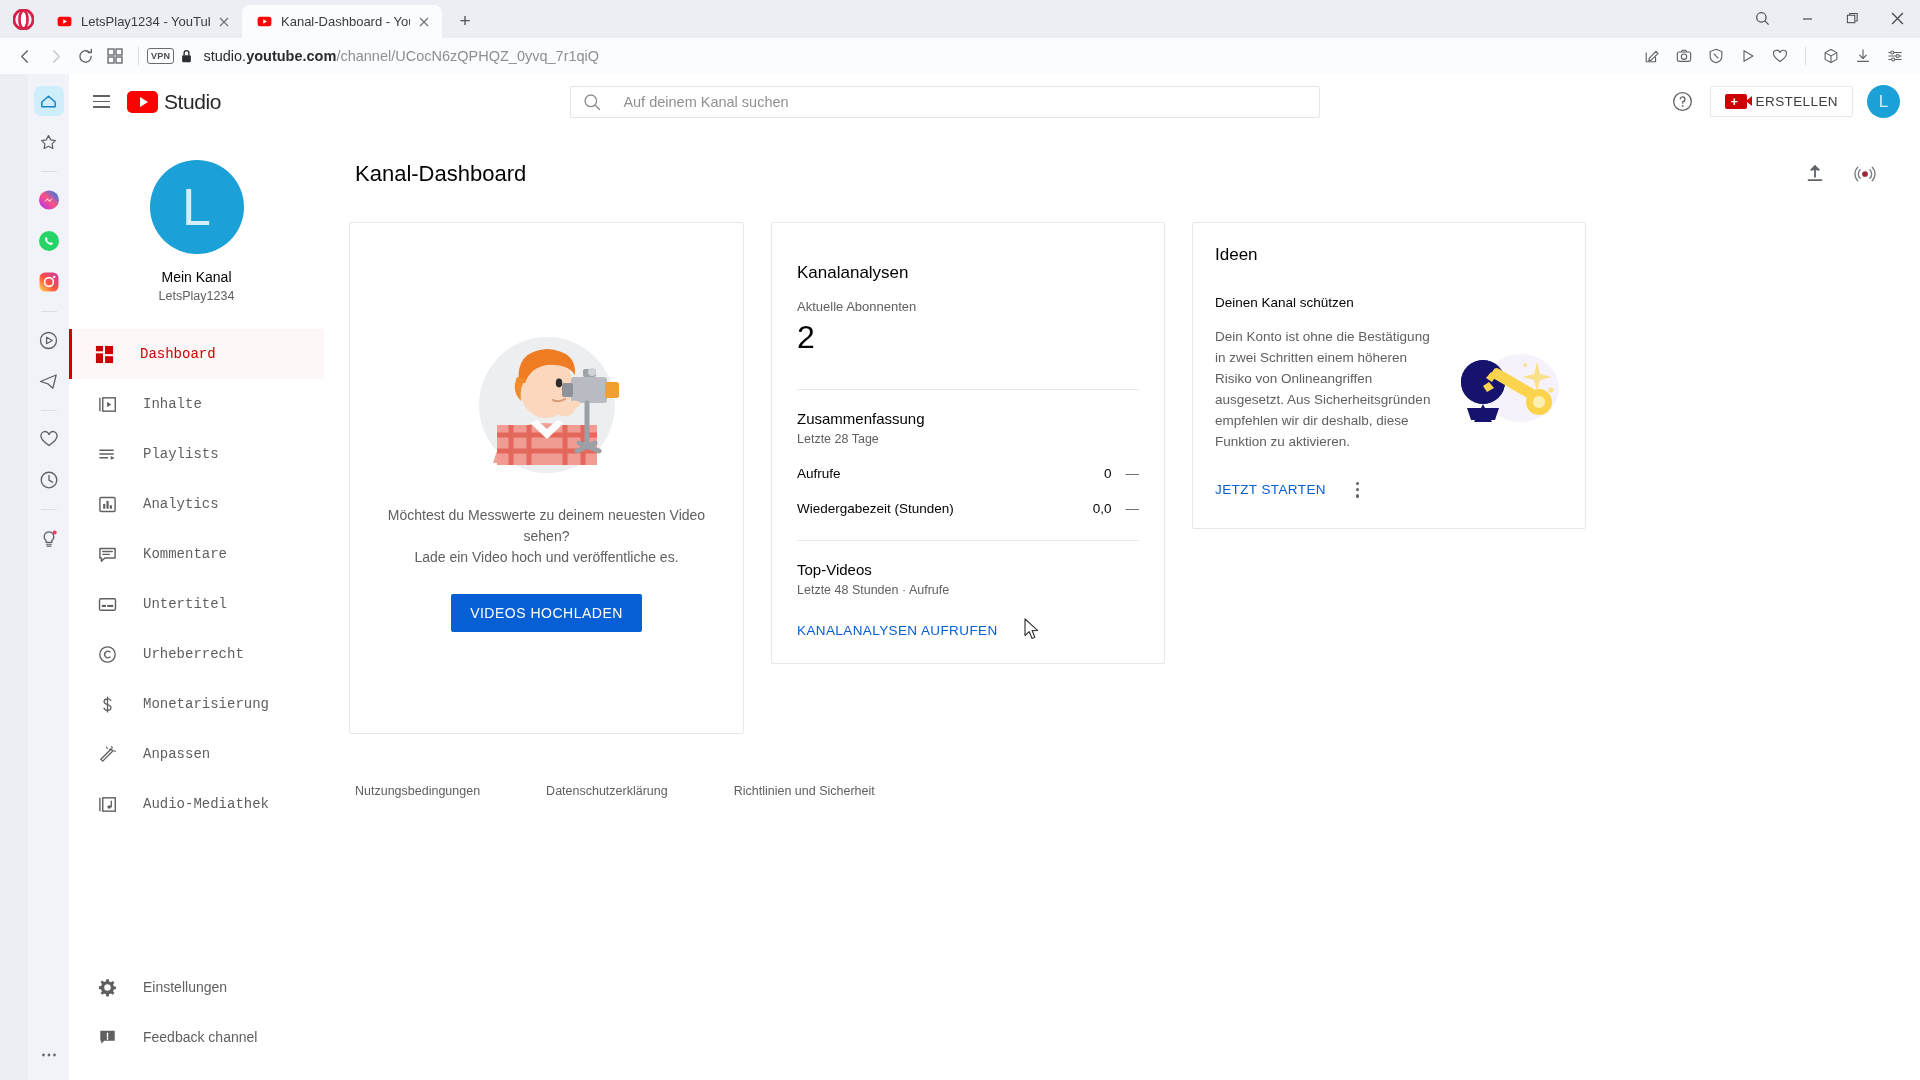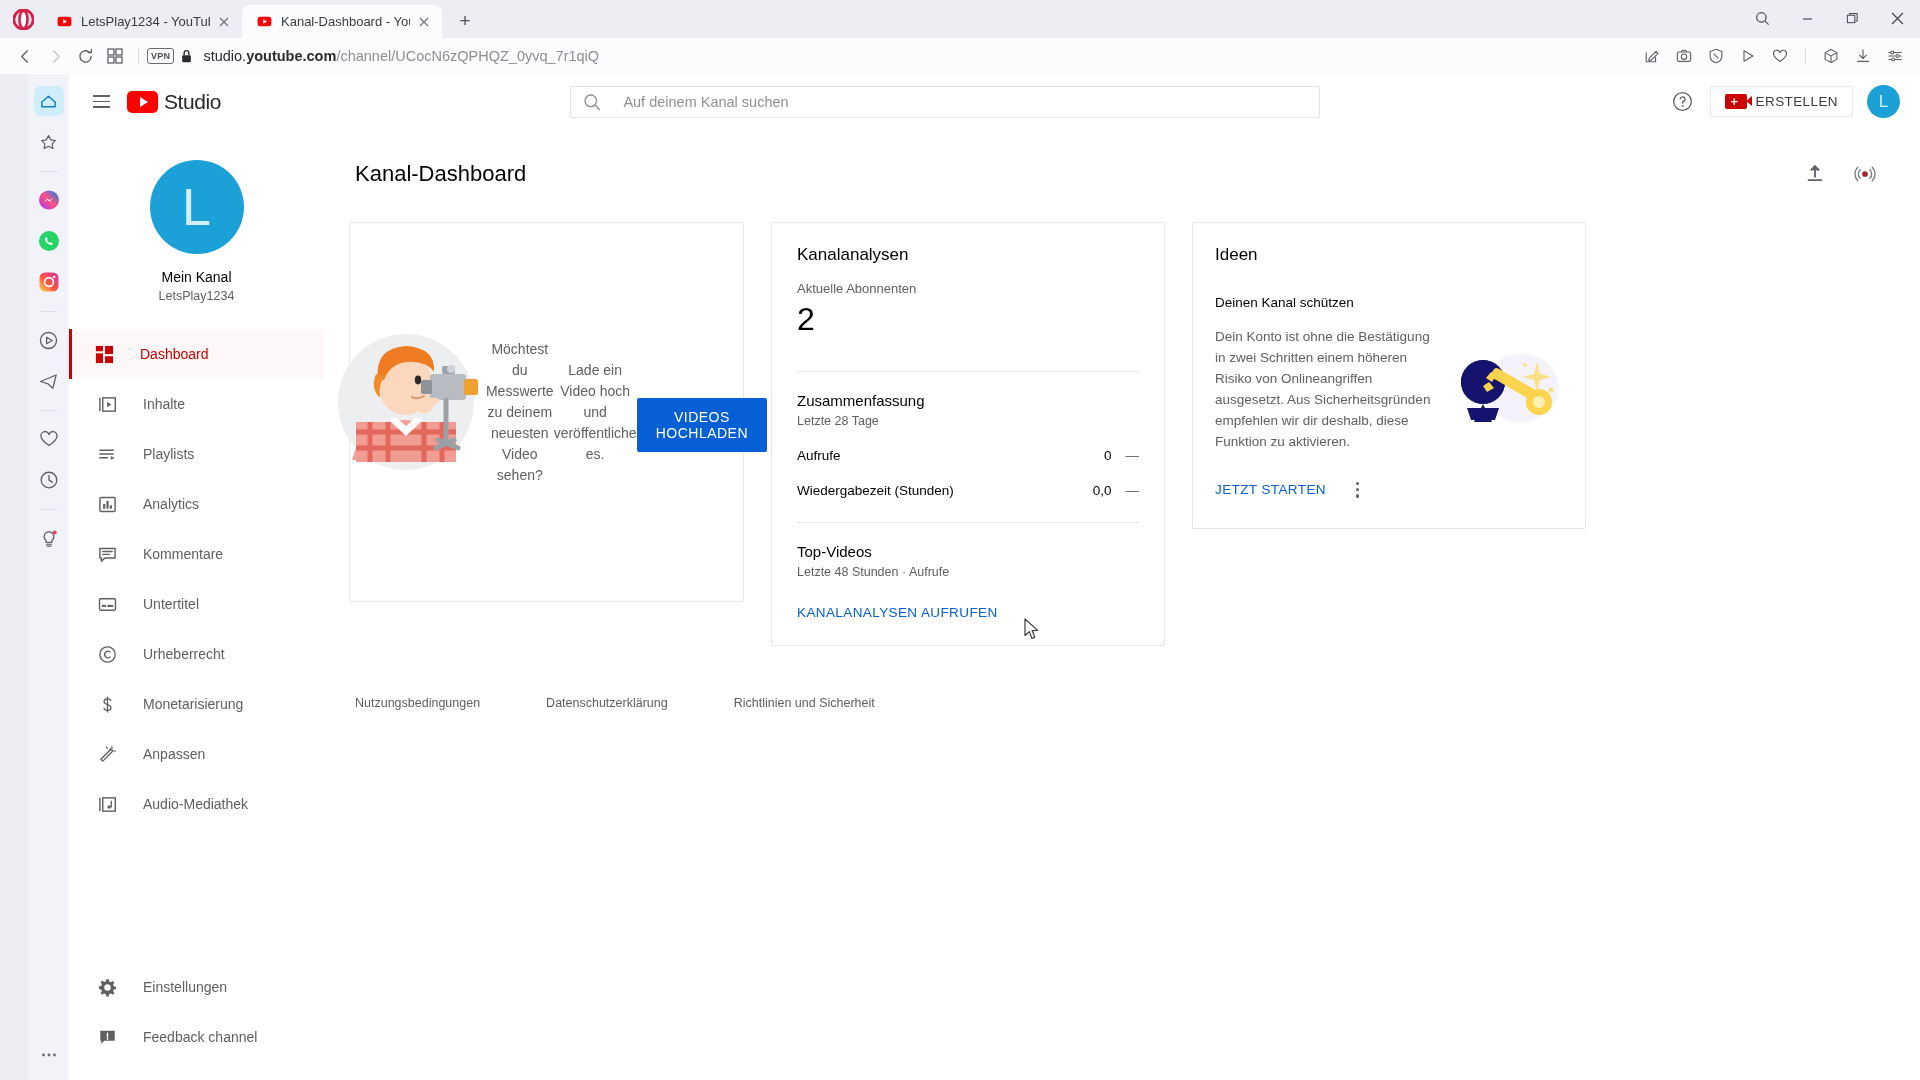--- a/index.html
+++ b/index.html
@@ -193,21 +193,21 @@
   }
   .avatar-lg {
     width: 94px; height: 94px; border-radius: 50%;
     background: #1ba0d7; color: #d3effb;
     display: flex; align-items: center; justify-content: center;
     font-size: 52px; font-weight: 300; line-height: 1;
   }
   .ch-name { margin-top: 15px; font-size: 14px; color: #030303; font-weight: 500; }
   .ch-handle { margin-top: 4px; font-size: 12.5px; color: #606060; }
 
-  .nav-list { display: flex; flex-direction: column; }
+  .nav-list { display: flex; flex-direction: column; font-family: Liberation Mono, monospace; }
   .nav-item {
     height: 50px; display: flex; align-items: center;
     padding-left: 24px; gap: 25px;
     font-size: 14px; color: #606060;
     border-left: 3px solid transparent;
   }
   .nav-item .n-ic { width: 22px; display: flex; align-items: center; justify-content: center; color: #606060; flex:0 0 22px;}
   .nav-item.active {
     background: #fef7f7; border-left-color: #c00;
     color: #c00; padding-left: 21px;
@@ -235,38 +235,38 @@
 
   .cards-row { display: flex; gap: 27px; margin-top: 28px; align-items: flex-start; }
   .card {
     background: #fff;
     border: 1px solid #e8e8e8;
     border-radius: 2px;
   }
 
   
   .card-upload {
-    width: 395px; height: 380px;
-    display: flex; flex-direction: row;
+    width: 395px; height: 512px;
+    display: flex; flex-direction: column;
     align-items: center; justify-content: center;
     padding: 0 28px;
   }
   .uploader-art { width: 160px; height: 160px; margin-bottom: 20px; }
   .upload-text {
     font-size: 14px; color: #606060; text-align: center; line-height: 21px;
   }
   .upload-btn {
     margin-top: 26px;
     background: #065fd4; color: #fff;
     font-size: 14px; font-weight: 500; letter-spacing: .5px;
     padding: 11px 19px; border: none; border-radius: 2px;
   }
 
   
-  .card-analytics { width: 394px; padding: 22px 25px 24px; }
+  .card-analytics { width: 394px; padding: 40px 25px 24px; }
   .card-h { font-size: 17px; color: #030303; font-weight: 400; }
   .sub-label { font-size: 13px; color: #606060; margin-top: 16px; }
   .big-num { font-size: 32px; color: #030303; font-weight: 300; margin-top: 6px; line-height: 1.1; }
   .hr { height: 1px; background: #e8e8e8; margin: 34px 0 0; }
   .sec-title { font-size: 15px; color: #030303; margin-top: 20px; }
   .sec-sub { font-size: 12.5px; color: #606060; margin-top: 5px; }
   .metric-row {
     display: flex; align-items: center; justify-content: space-between;
     font-size: 13.5px; color: #030303; margin-top: 20px;
   }

